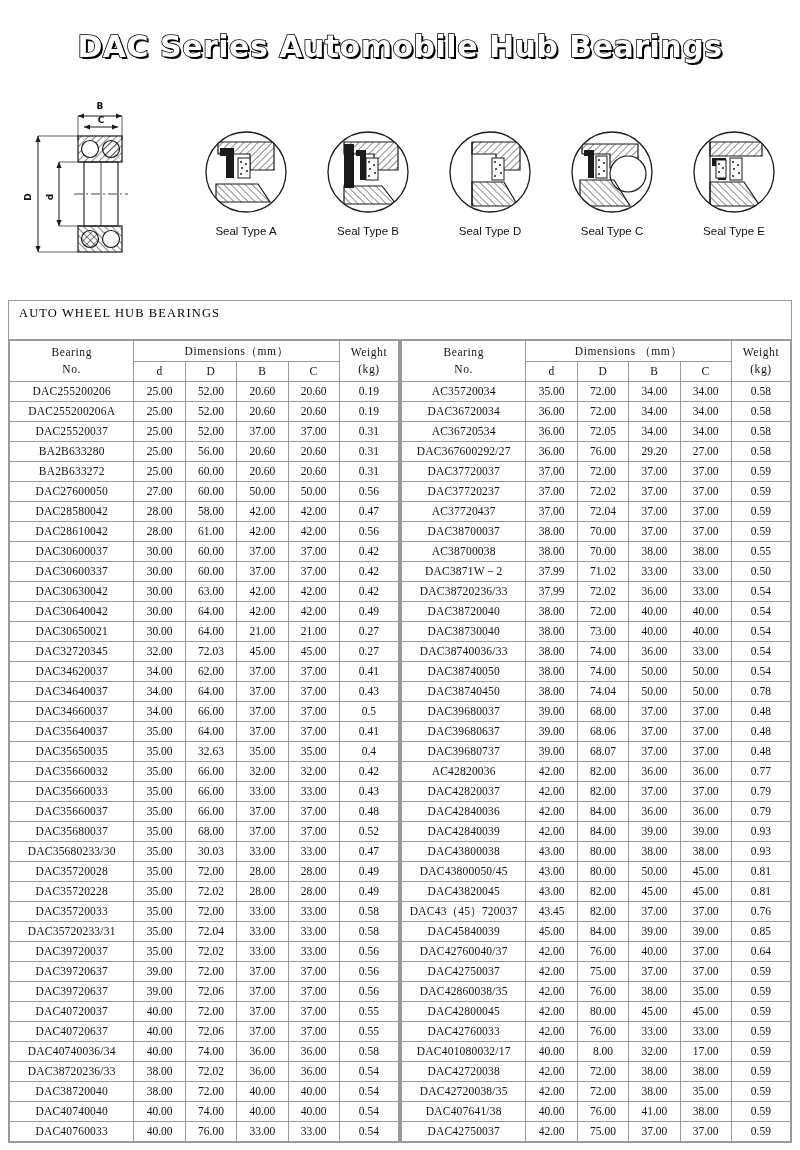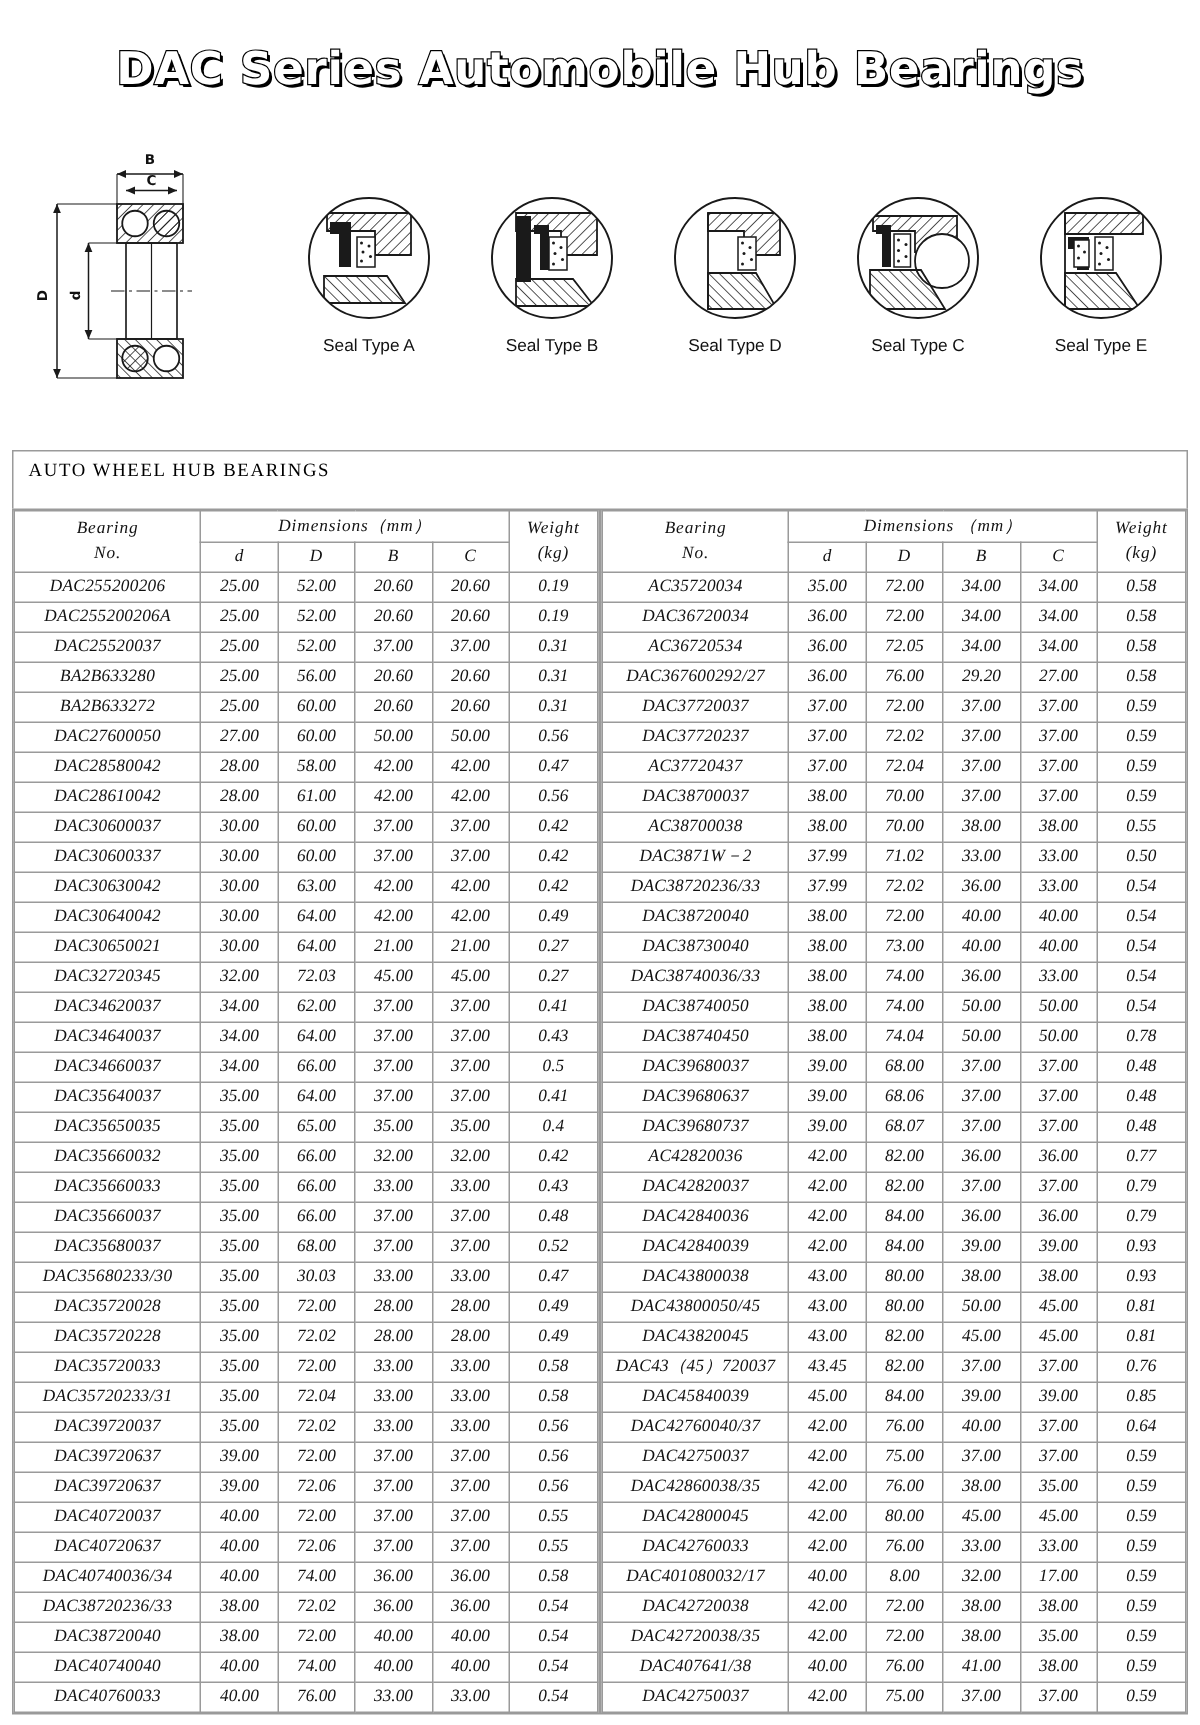--- a/index.html
+++ b/index.html
@@ -39,21 +39,21 @@
 
   
   .caption-box{
     margin:8px 8px 0 8px;border:1px solid #9a9a9a;border-bottom:none;
     padding:5px 0 18px 10px;
     font-size:12.5px;letter-spacing:1.1px;color:#000;
   }
   .tables{
     margin:0 8px 8px 8px;
     display:flex;gap:0;
-    border:1px solid #9a9a9a;border-top:1px solid #9a9a9a;font-style:italic;
+    border:1px solid #9a9a9a;border-top:1px solid #9a9a9a;
   }
   .tbl-half{width:50%;}
   .tbl-half.left{border-right:2px solid #9a9a9a;}
   table{border-collapse:collapse;width:100%;table-layout:fixed;}
   th,td{
     border:1px solid #9a9a9a;
     text-align:center;
     font-size:11.5px;
     color:#111;
     padding:0;
@@ -446,21 +446,21 @@
               <td class="name">DAC35640037</td>
               <td>35.00</td>
               <td>64.00</td>
               <td>37.00</td>
               <td>37.00</td>
               <td>0.41</td>
             </tr>
             <tr>
               <td class="name">DAC35650035</td>
               <td>35.00</td>
-              <td>65.00</td>
+              <td>32.63</td>
               <td>35.00</td>
               <td>35.00</td>
               <td>0.4</td>
             </tr>
             <tr>
               <td class="name">DAC35660032</td>
               <td>35.00</td>
               <td>66.00</td>
               <td>32.00</td>
               <td>32.00</td>

